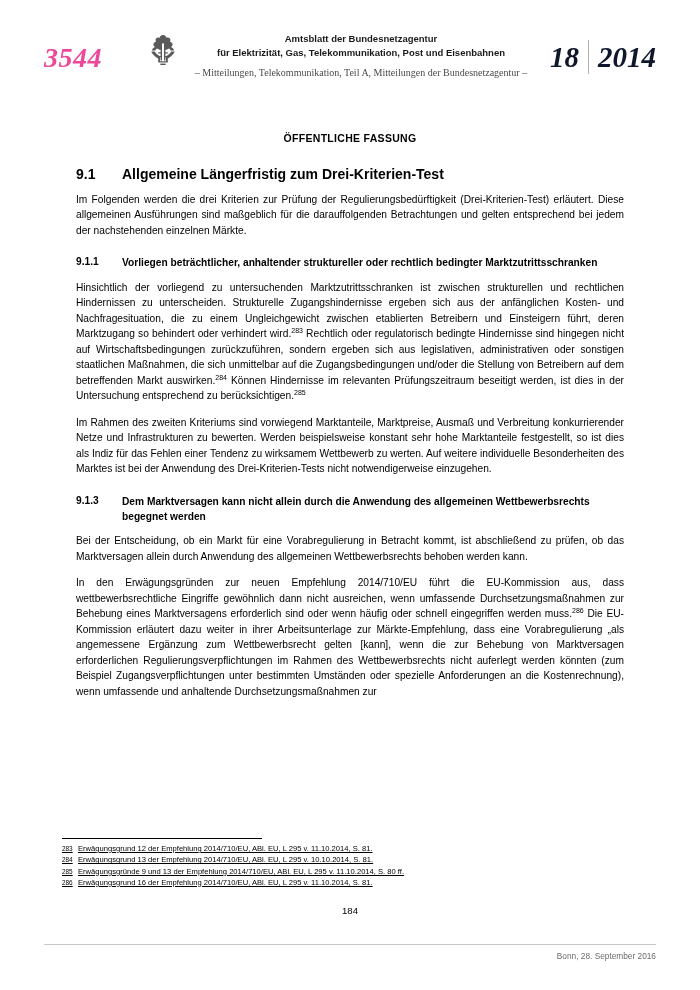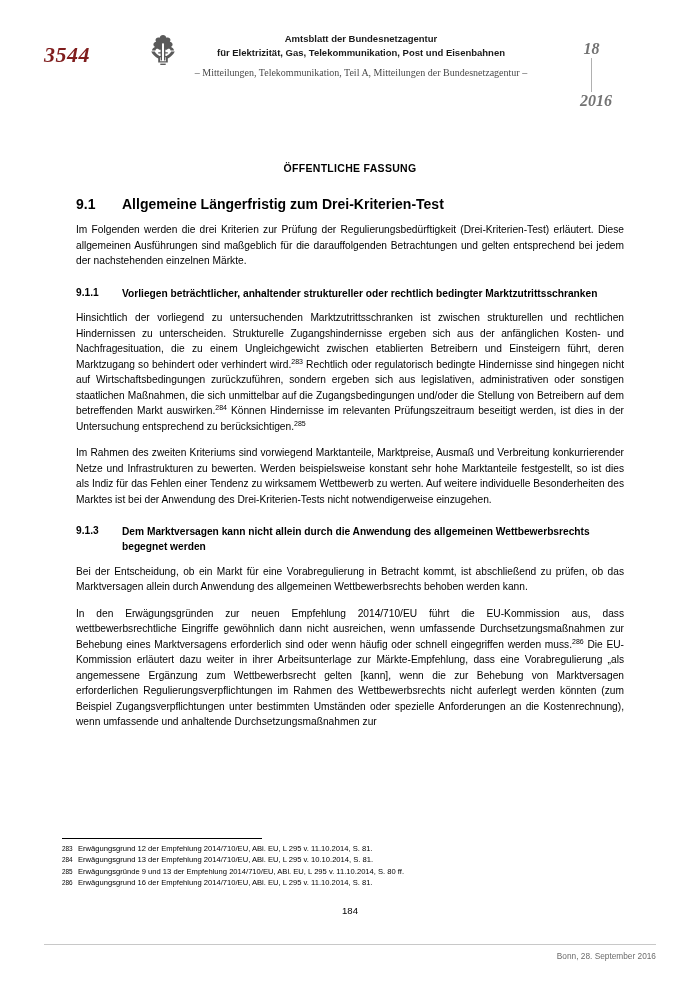--- a/index.html
+++ b/index.html
@@ -27,22 +27,22 @@
   .header {
     display: flex;
     align-items: flex-start;
     padding: 28px 44px 0 44px;
     box-sizing: border-box;
   }
   .header-page-number {
     font-family: "Liberation Serif", serif;
     font-style: italic;
     font-weight: bold;
-    font-size: 22px;
-    color: #7f1d1d;
+    font-size: 28px;
+    color: #ec4899;
     width: 96px;
     padding-top: 14px;
     letter-spacing: 0.5px;
   }
   .header-emblem {
     width: 46px;
     padding-top: 4px;
     display: flex;
     justify-content: center;
   }
@@ -70,26 +70,25 @@
     margin-top: 6px;
     line-height: 1.4;
     font-family: Liberation Serif, serif;
   }
   .header-right {
     width: 120px;
     display: flex;
     align-items: center;
     justify-content: flex-end;
     padding-top: 12px;
-    color: #737373;
+    color: #0f172a;
     font-family: "Liberation Serif", serif;
     font-style: italic;
     font-weight: bold;
-    font-size: 16px;
-    flex-direction: column;
+    font-size: 29px;
   }
   .header-issue { margin-right: 9px; }
   .header-sep {
     width: 1px;
     height: 34px;
     background: #b0b0b0;
     margin-right: 9px;
   }
   .header-year { }
 
@@ -142,20 +141,21 @@
     vertical-align: super;
     line-height: 0;
   }
 
   
   .footnotes {
     position: absolute;
     left: 62px;
     right: 62px;
     top: 838px;
+    text-decoration: underline;
   }
   .fn-rule {
     width: 200px;
     height: 1px;
     background: #000;
     margin-bottom: 5px;
   }
   .fn {
     font-size: 7.6px;
     line-height: 1.42;
@@ -216,21 +216,21 @@
 
     <div class="header-center">
       <div class="header-line1">Amtsblatt der Bundesnetzagentur</div>
       <div class="header-line2">für Elektrizität, Gas, Telekommunikation, Post und Eisenbahnen</div>
       <div class="header-line3">– Mitteilungen, Telekommunikation, Teil A, Mitteilungen der Bundesnetzagentur –</div>
     </div>
 
     <div class="header-right">
       <span class="header-issue">18</span>
       <span class="header-sep"></span>
-      <span class="header-year">2016</span>
+      <span class="header-year">2014</span>
     </div>
   </div>
 
   <div class="content">
 
     <div class="doc-title">ÖFFENTLICHE FASSUNG</div>
 
     <h2 class="sec">
       <span class="num">9.1</span>
       <span class="txt">Allgemeine Längerfristig zum Drei-Kriterien-Test</span>

